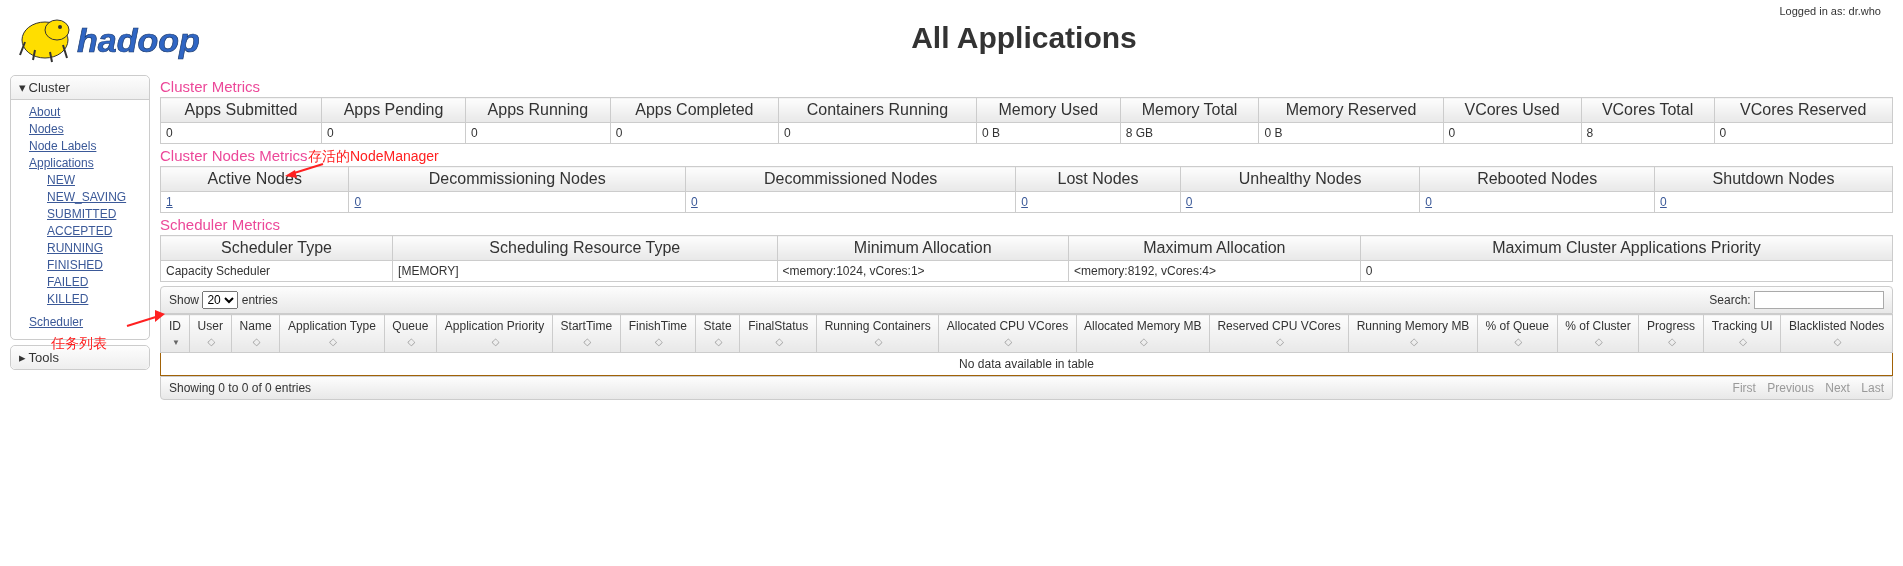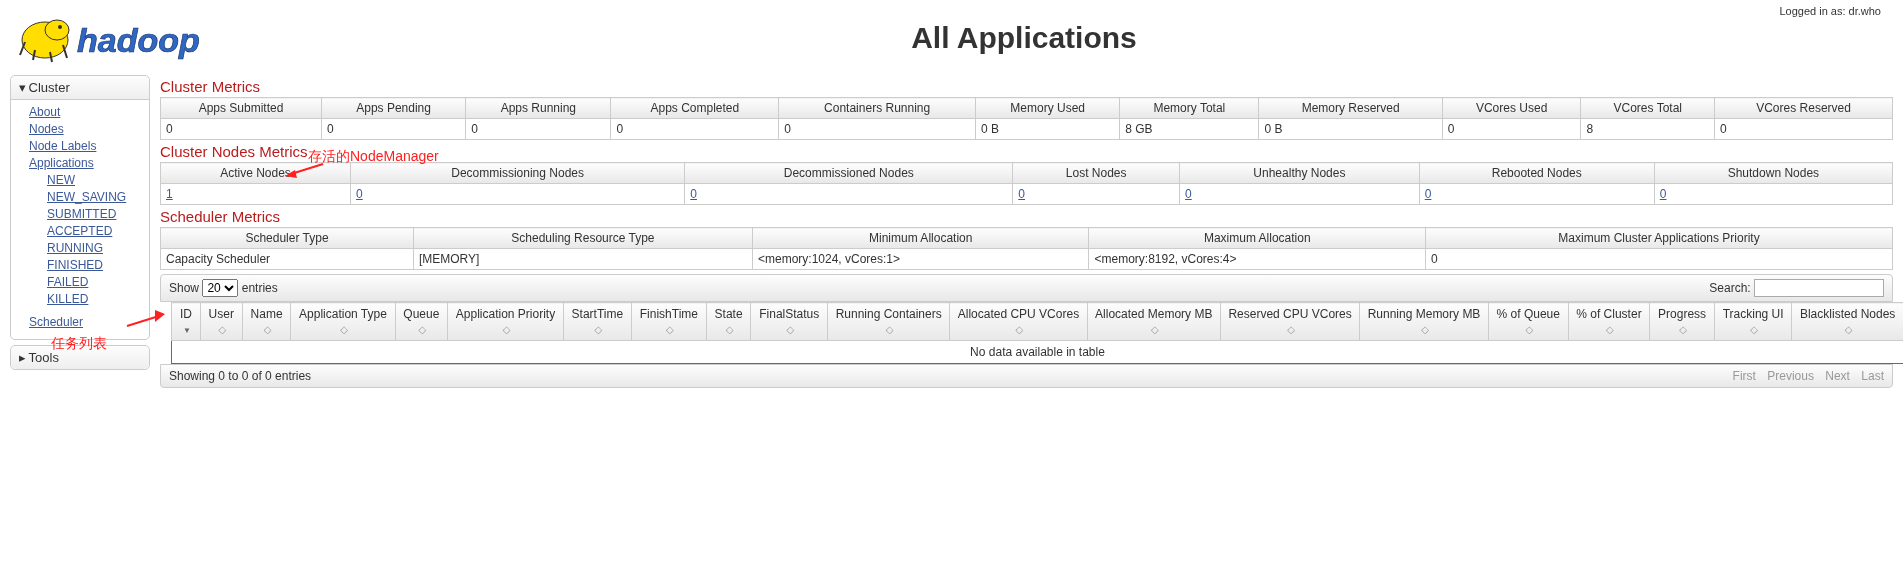--- a/index.html
+++ b/index.html
@@ -11,29 +11,29 @@
 .content-row { display: flex; padding: 0 10px; }
 .sidebar { width: 150px; padding-right: 10px; }
 .sidebar-section { border: 1px solid #ccc; border-radius: 5px; margin-bottom: 5px; }
 .sidebar-header { background: linear-gradient(#fdfdfd, #eee); padding: 4px 8px; font-size: 13px; border-bottom: 1px solid #ccc; cursor: pointer; border-radius: 5px 5px 0 0; }
 .sidebar-header.collapsed { border-bottom: none; border-radius: 5px; }
 .sidebar-header .triangle { display: inline-block; margin-right: 3px; }
 .sidebar-body { padding: 4px 8px 8px 18px; }
 .sidebar-body a { display: block; color: #3b5998; text-decoration: underline; font-size: 12px; line-height: 17px; }
 .sidebar-body .sub { padding-left: 18px; }
 .main { flex: 1; }
-.section-title { font-size: 15px; font-weight: normal; color: #b91c1c; margin: 3px 0 2px 0; font-family: "Segoe UI", Arial, sans-serif; }
+.section-title { font-size: 15px; font-weight: normal; color: #ec4899; margin: 3px 0 2px 0; font-family: "Segoe UI", Arial, sans-serif; }
 table.metrics { width: 100%; border-collapse: collapse; margin-bottom: 2px; }
-table.metrics th { background: linear-gradient(#fdfdfd, #e8e8e8); border: 1px solid #ccc; padding: 3px 5px; font-weight: normal; font-size: 12px; text-align: center; }
+table.metrics th { background: linear-gradient(#fdfdfd, #e8e8e8); border: 1px solid #ccc; padding: 3px 5px; font-weight: normal; font-size: 16px; text-align: center; }
 table.metrics td { border: 1px solid #ccc; padding: 3px 5px; font-size: 12px; }
 table.metrics td a { color: #3b5998; text-decoration: underline; }
 .dt-controls { display: flex; justify-content: space-between; align-items: center; background: linear-gradient(#fdfdfd, #e8e8e8); border: 1px solid #ccc; border-radius: 4px 4px 0 0; padding: 4px 8px; margin-top: 4px; }
 .dt-controls select { font-size: 12px; }
 .dt-controls input { border: 1px solid #aaa; padding: 1px 3px; font-size: 12px; }
-table.datatable { width: 100%; border-collapse: collapse; border: 1px solid #ccc; margin-left: 11px; }
+table.datatable { width: 100%; border-collapse: collapse; border: 1px solid #ccc; }
 table.datatable th { background: linear-gradient(#fdfdfd, #e8e8e8); border: 1px solid #ccc; padding: 4px 3px; font-weight: normal; font-size: 12px; text-align: center; vertical-align: middle; position: relative; }
 table.datatable th .sort-icons { display: inline-block; vertical-align: middle; margin-left: 2px; }
 table.datatable th .sort-icons::after { content: "◇"; color: #999; font-size: 10px; }
 table.datatable th.sorted .sort-icons::after { content: "▼"; color: #666; font-size: 8px; }
 table.datatable td.nodata { text-align: center; padding: 4px; border: 1px solid #a16207; }
 .dt-footer { display: flex; justify-content: space-between; align-items: center; background: linear-gradient(#fdfdfd, #e8e8e8); border: 1px solid #ccc; border-radius: 0 0 4px 4px; padding: 4px 8px; }
 .dt-footer .pager span { color: #999; margin-left: 8px; cursor: default; }
 .annotation-red { position: absolute; color: #ff2020; font-size: 14px; font-family: "Microsoft YaHei", sans-serif; pointer-events: none; }
 .arrow-svg { position: absolute; pointer-events: none; }
 </style>

